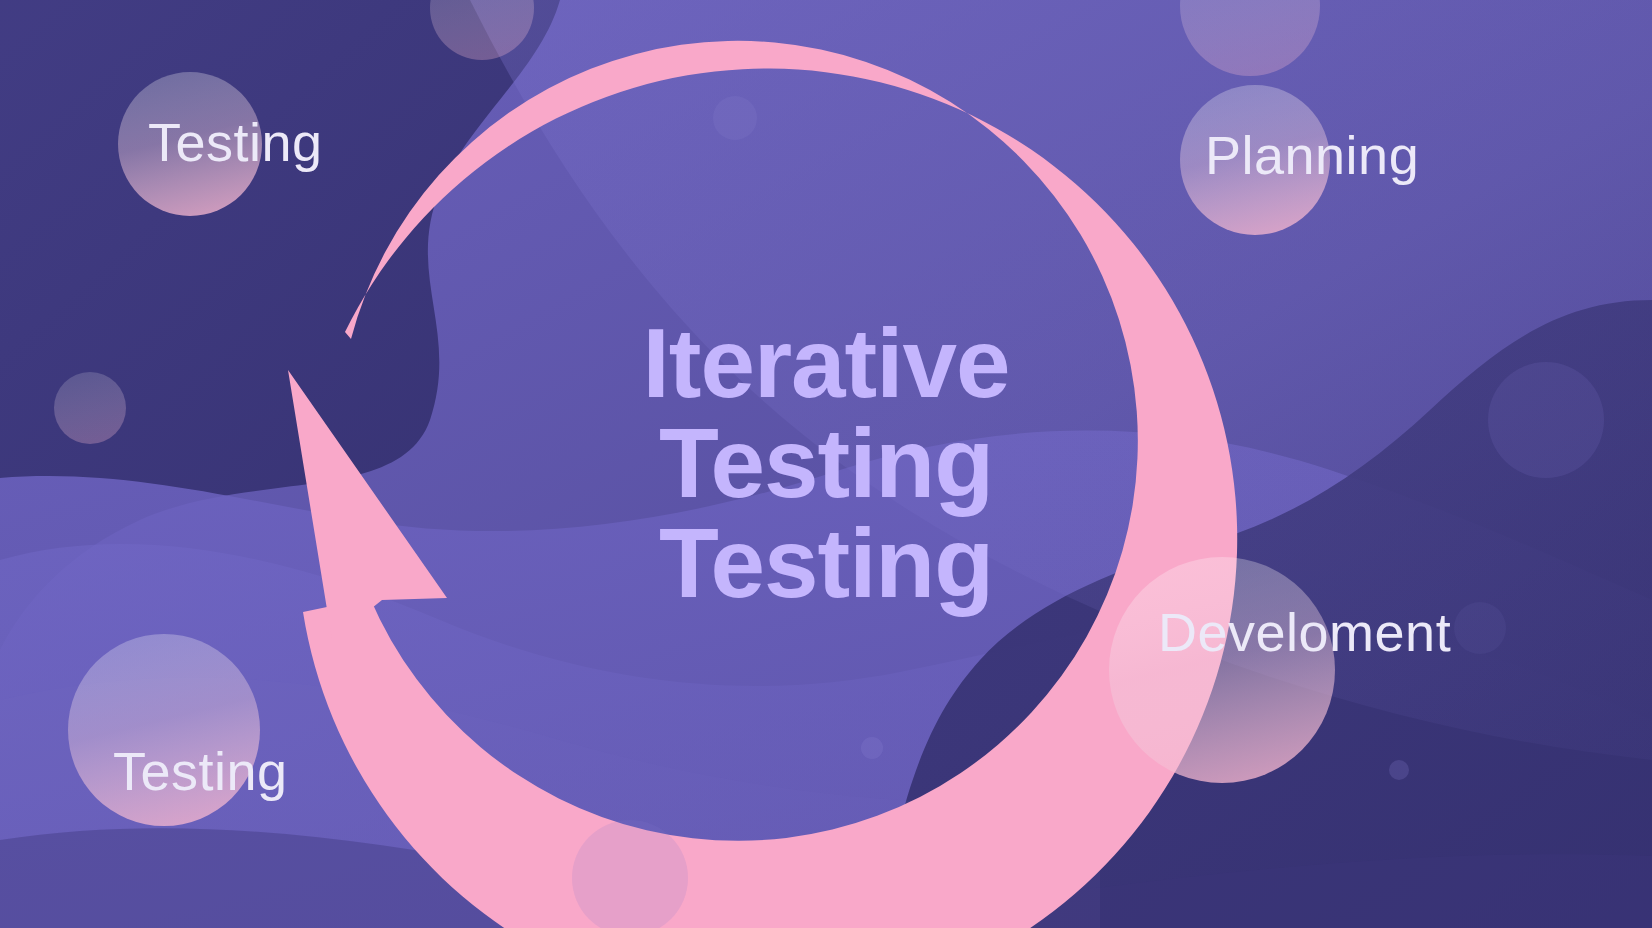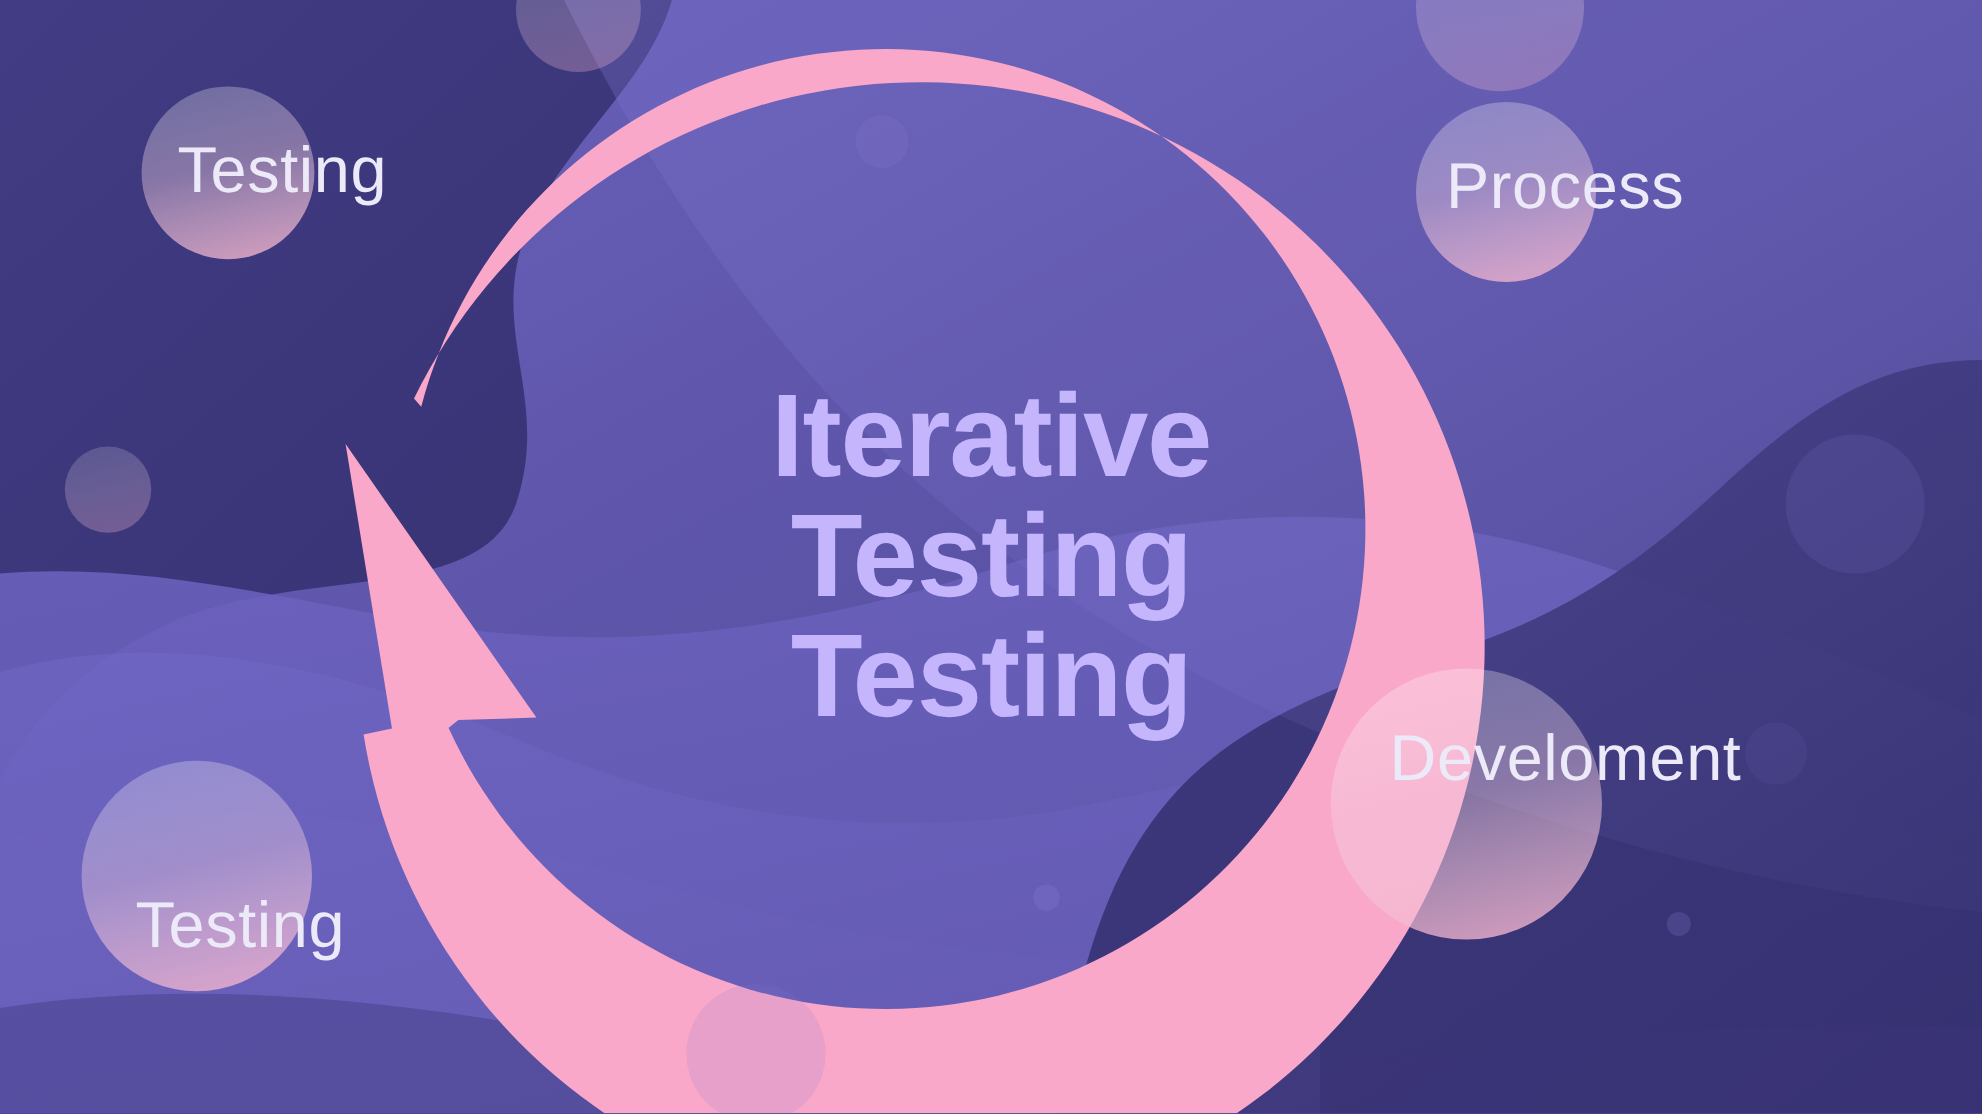--- a/index.html
+++ b/index.html
@@ -163,21 +163,21 @@
     <circle cx="1480" cy="628" r="26" fill="#8e86d6" opacity="0.08"></circle>
 
     <circle cx="190" cy="144" r="72" fill="url(#gBubble)"></circle>
     <circle cx="1255" cy="160" r="75" fill="url(#gBubble)"></circle>
     <circle cx="1222" cy="670" r="113" fill="url(#gBubble)"></circle>
     <circle cx="164" cy="730" r="96" fill="url(#gBubble)"></circle>
   </svg>
 
   <div class="stage-label lbl-analysis">Testing</div>
 
-  <div class="stage-label lbl-planning">Process</div>
+  <div class="stage-label lbl-planning">Planning</div>
 
   <div class="stage-label lbl-develoment">Develoment</div>
 
   <div class="stage-label lbl-testing">Testing</div>
 
   <div class="center-title">
     <span class="tl">Iterative</span>
     <span class="tl">Testing</span>
     <span class="tl">Testing</span>
   </div>

